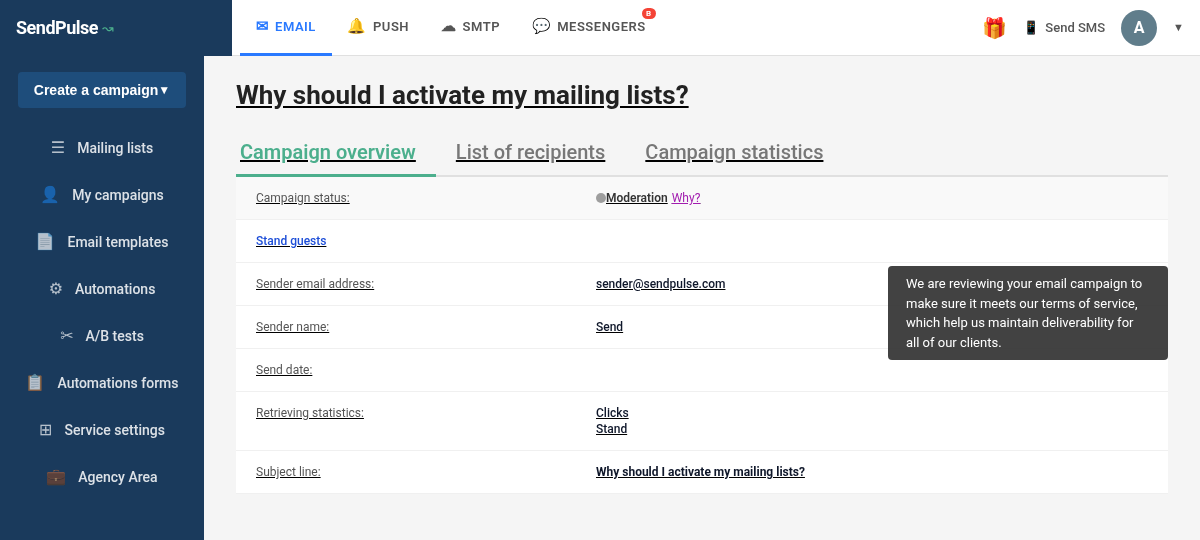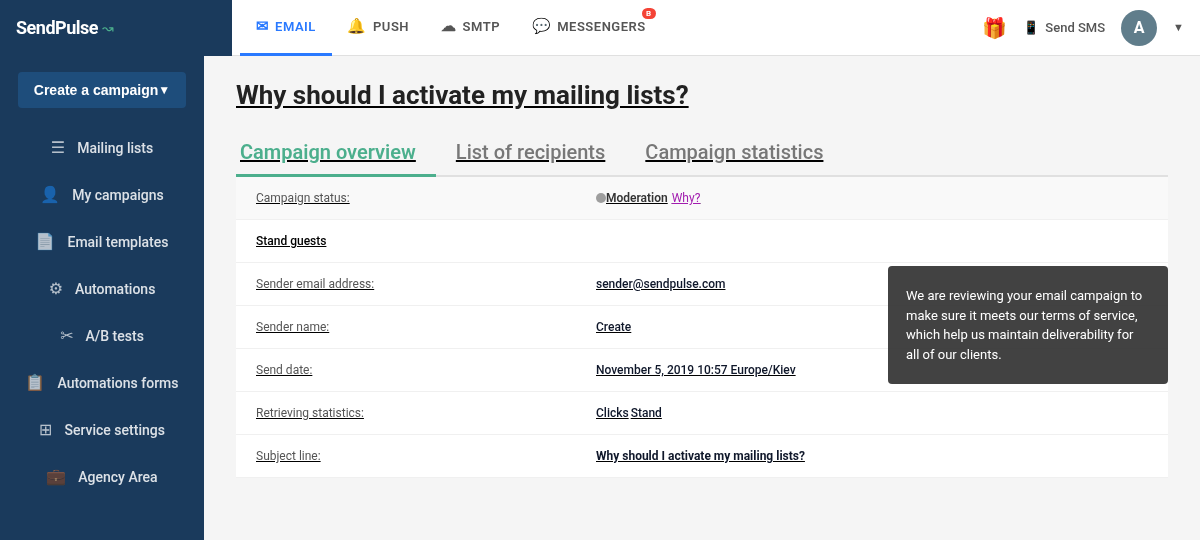--- a/index.html
+++ b/index.html
@@ -82,36 +82,36 @@
 
     
     .details-section { background: #fff; margin-top: 0; }
     .detail-row {
       display: flex; align-items: flex-start; padding: 14px 20px;
       border-bottom: 1px solid #f0f0f0; font-size: 12px;
     }
     .detail-row:first-child { background: #f9f9f9; }
     .detail-label { width: 340px; color: #555; flex-shrink: 0; }
     .detail-value { color: #0f172a; font-weight: 500; }
-    .detail-value.link { color: #000000; cursor: pointer; }
+    .detail-value.link { color: #1d4ed8; cursor: pointer; }
     .detail-value.bold { font-weight: 700; }
 
     .status-indicator { display: flex; align-items: center; }
     .status-dot { width: 10px; height: 10px; border-radius: 50%; background: #9e9e9e; flex-shrink: 0; }
     .status-text { font-weight: 600; color: #333; }
     .why-link { color: #a21caf; text-decoration: underline; cursor: pointer; font-weight: 400; margin-left: 4px; }
 
     
     .tooltip-box {
       position: absolute; right: 32px; top: 210px; width: 280px;
       background: rgba(50,50,50,0.92); color: #fff; font-size: 13px; line-height: 1.5;
-      padding: 20px 18px; border-radius: 4px; z-index: 10;
-    }
-
-    .stats-row { display: flex; flex-direction: row; gap: 2px; }
+      padding: 8px 18px; border-radius: 4px; z-index: 10;
+    }
+
+    .stats-row { display: flex; flex-direction: column; gap: 2px; }
   </style>
 </head>
 <body>
 
 <div class="top-nav">
   <div class="logo-area">
     <span class="logo-text">SendPulse</span>
     <span class="logo-wave" style="margin-left:4px;">↝</span>
   </div>
   <div class="nav-tabs">
@@ -215,26 +215,25 @@
         <span class="detail-value link">Stand guests</span>
       </div>
 
       <div class="detail-row">
         <span class="detail-label">Sender email address:</span>
         <span class="detail-value">sender@sendpulse.com</span>
       </div>
 
       <div class="detail-row">
         <span class="detail-label">Sender name:</span>
-        <span class="detail-value">Create</span>
+        <span class="detail-value">Send</span>
       </div>
 
       <div class="detail-row">
         <span class="detail-label">Send date:</span>
-        <span class="detail-value">November 5, 2019 10:57   Europe/Kiev</span>
       </div>
 
       <div class="detail-row">
         <span class="detail-label">Retrieving statistics:</span>
         <div class="stats-row detail-value">
           <span>Clicks</span>
           <span>Stand</span>
         </div>
       </div>
 

